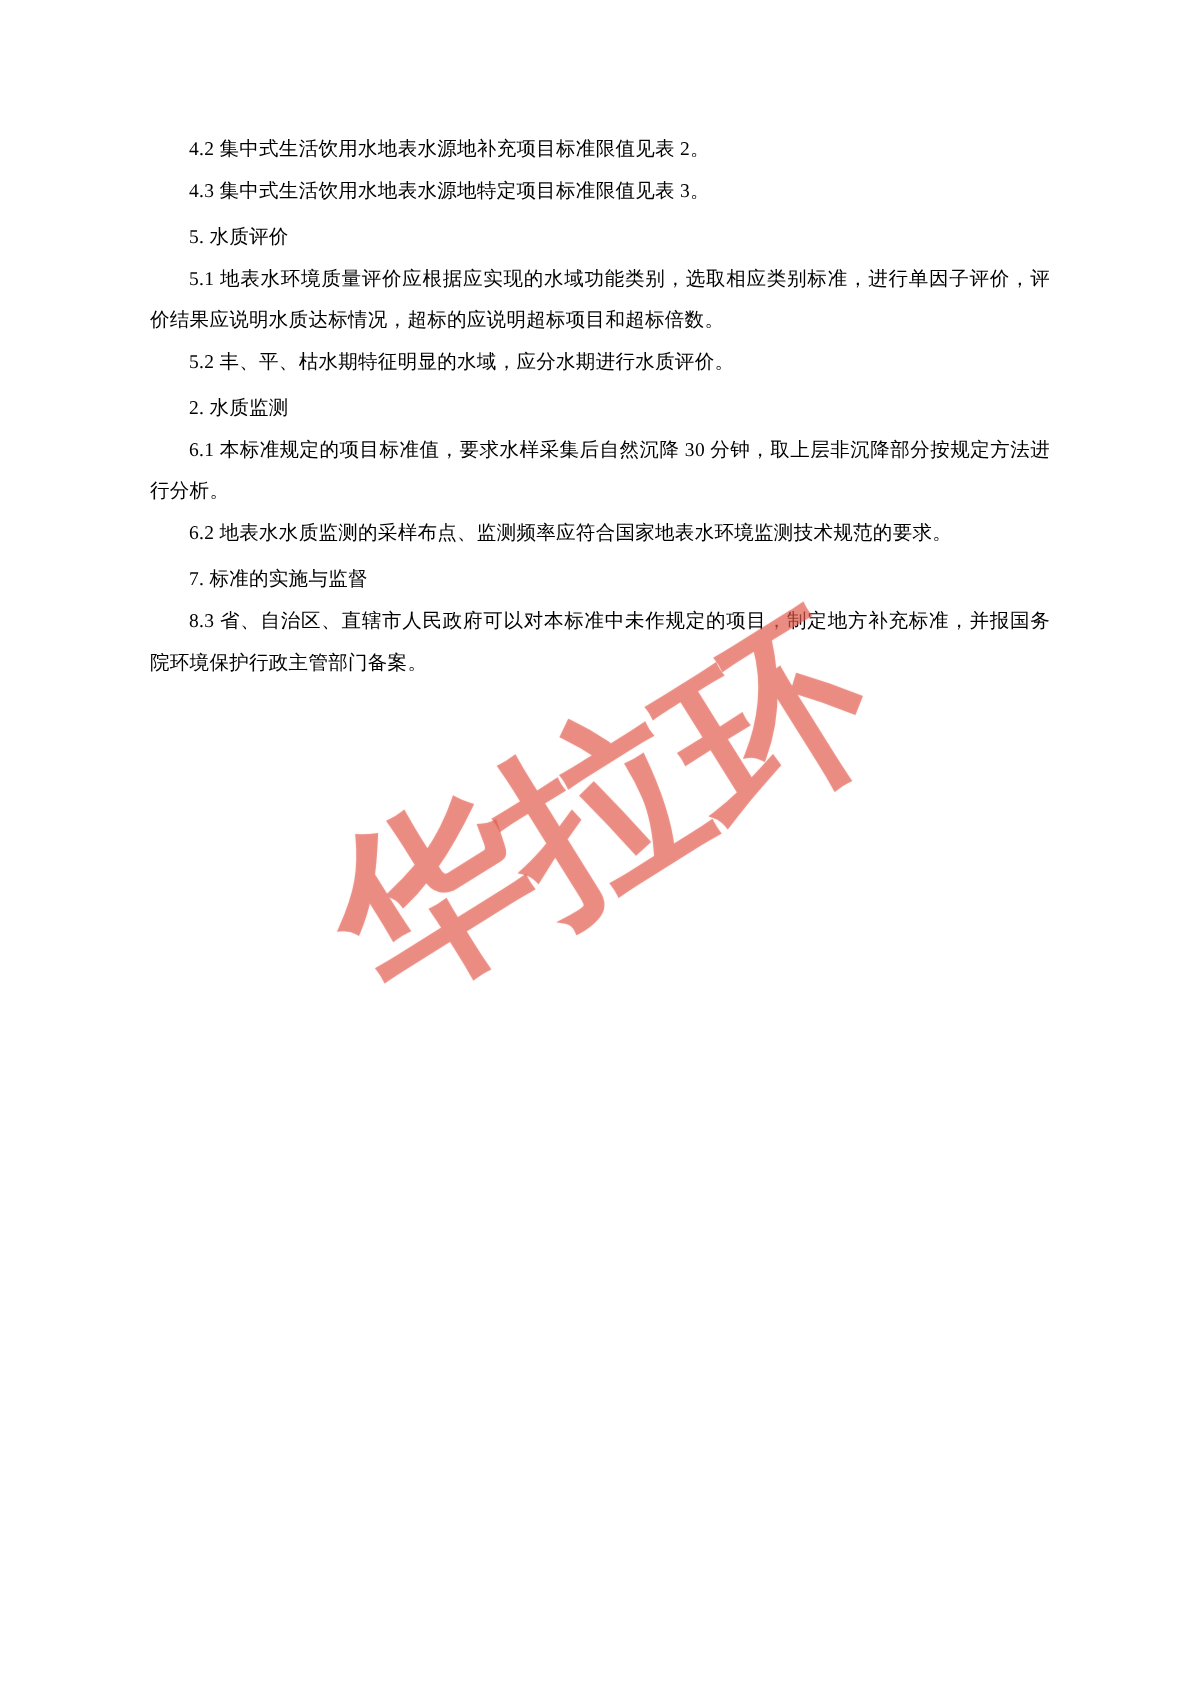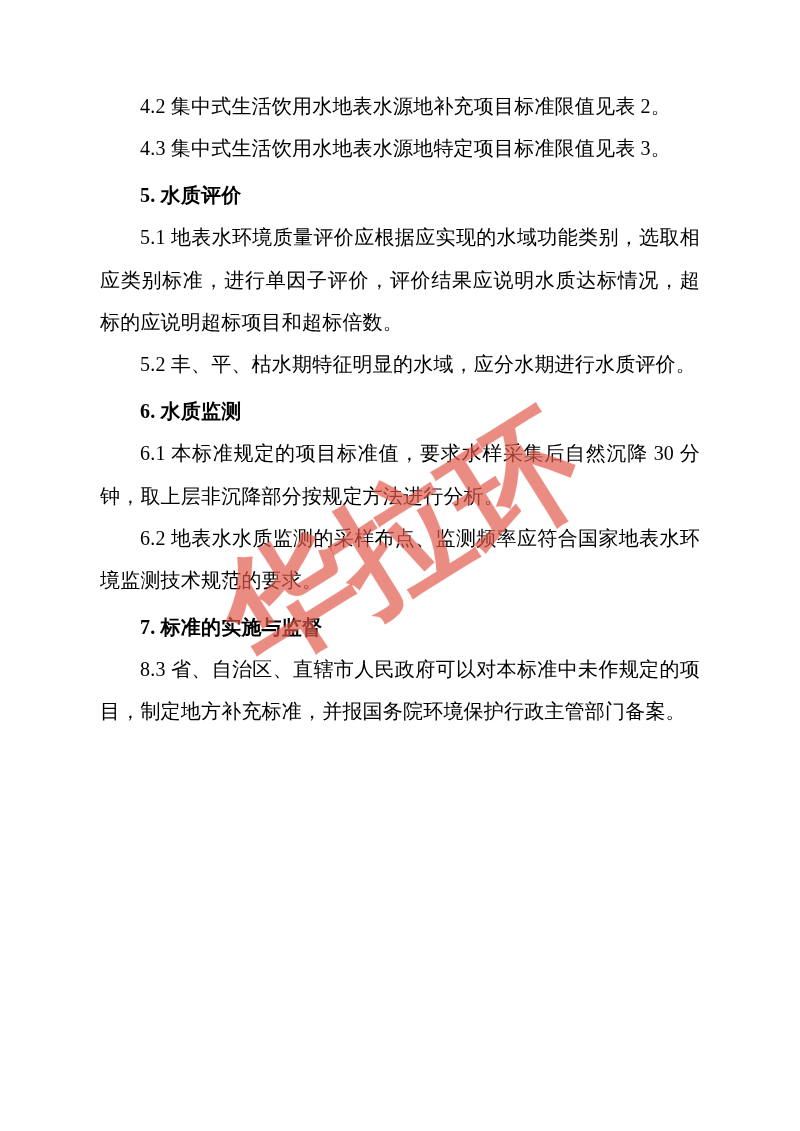--- a/index.html
+++ b/index.html
@@ -17,35 +17,35 @@
     color: #000000;
   }
   .content {
     position: absolute;
     left: 100px;
     top: 85px;
     width: 600px;
   }
   p.para {
     margin: 0 0 0 0;
-    font-size: 20px;
+    font-size: 13px;
     line-height: 2.12;
     text-align: justify;
     text-justify: inter-ideograph;
     letter-spacing: 0.2px;
   }
   p.indent {
     text-indent: 2em;
   }
   p.noindent {
     text-indent: 0;
   }
   p.heading {
     text-indent: 2em;
-    font-weight: bold;
+    font-weight: normal;
     margin-top: 4px;
   }
   .gap-sm { margin-top: 6px; }
   .gap-md { margin-top: 12px; }
   .watermark {
     position: absolute;
     left: 215px;
     top: 385px;
     width: 380px;
     height: 330px;
@@ -74,21 +74,21 @@
 
   <div class="content">
 
     <p class="para indent">4.2 集中式生活饮用水地表水源地补充项目标准限值见表 2。</p>
     <p class="para indent">4.3 集中式生活饮用水地表水源地特定项目标准限值见表 3。</p>
 
     <p class="para heading gap-sm">5. 水质评价</p>
     <p class="para indent">5.1 地表水环境质量评价应根据应实现的水域功能类别，选取相应类别标准，进行单因子评价，评价结果应说明水质达标情况，超标的应说明超标项目和超标倍数。</p>
     <p class="para indent gap-sm">5.2 丰、平、枯水期特征明显的水域，应分水期进行水质评价。</p>
 
-    <p class="para heading gap-sm">6. 水质监测</p>
+    <p class="para heading gap-sm">2. 水质监测</p>
     <p class="para indent">6.1 本标准规定的项目标准值，要求水样采集后自然沉降 30 分钟，取上层非沉降部分按规定方法进行分析。</p>
     <p class="para indent gap-sm">6.2 地表水水质监测的采样布点、监测频率应符合国家地表水环境监测技术规范的要求。</p>
 
     <p class="para heading gap-md">7. 标准的实施与监督</p>
     <p class="para indent gap-sm">8.3 省、自治区、直辖市人民政府可以对本标准中未作规定的项目，制定地方补充标准，并报国务院环境保护行政主管部门备案。</p>
 
   </div>
 
   <div class="watermark">
     <span class="wm1">华</span>

